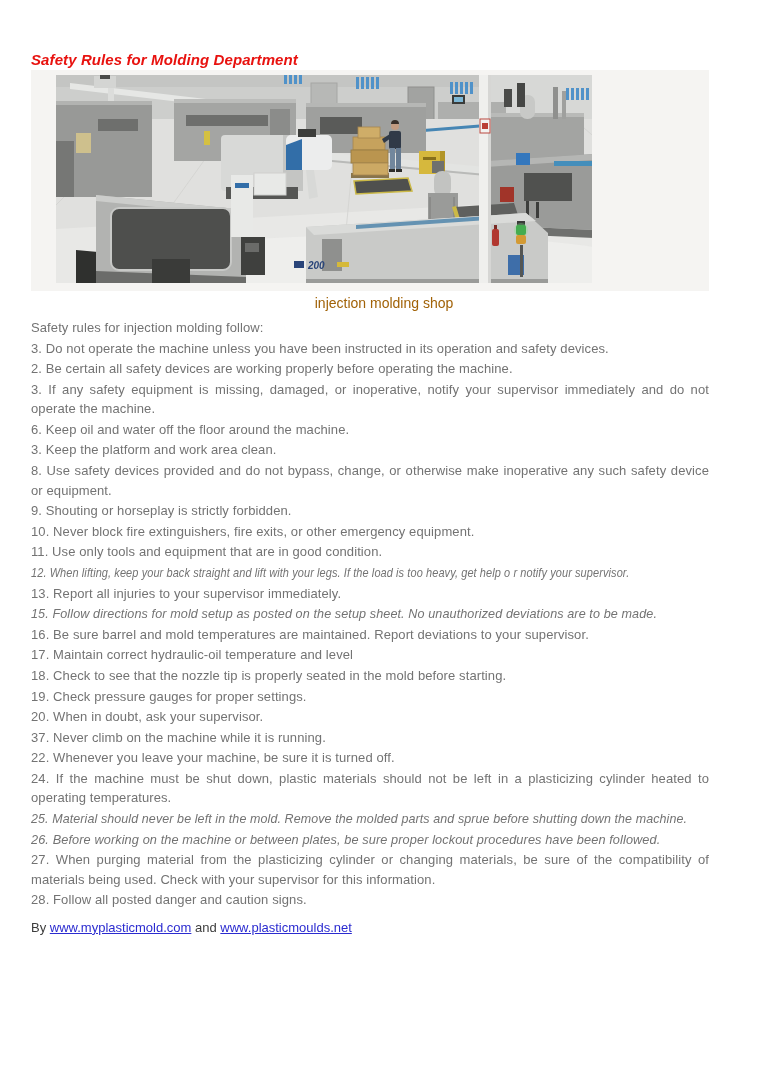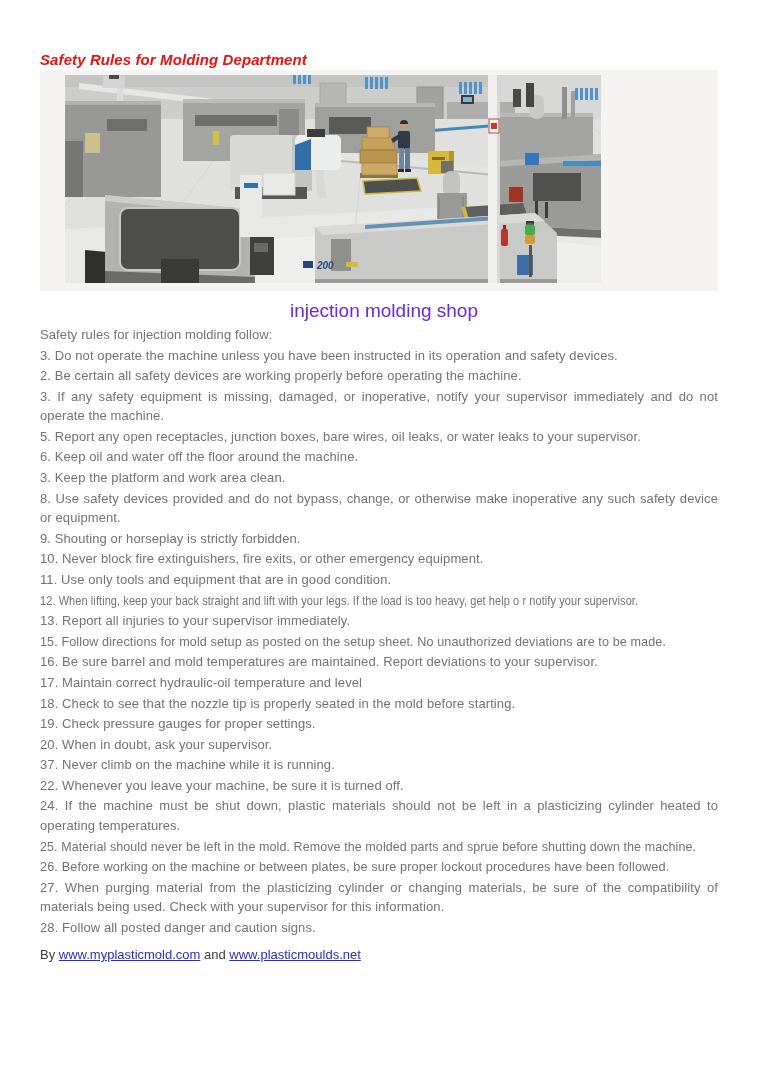--- a/index.html
+++ b/index.html
@@ -1,37 +1,37 @@
 <!DOCTYPE html>
 <html><head>
 <meta charset="utf-8">
 <style>
   html,body { margin:0; padding:0; background:#ffffff; }
   .page {
     position:relative; width:768px; height:1087px; background:#ffffff;
     font-family:"Liberation Sans", sans-serif; overflow:hidden;
   }
-  .content { padding:0 40px; }
+  .content { padding:0 31px; }
   .title {
     margin:51px 0 1px; font-size:15px; line-height:18px;
     font-weight:bold; font-style:italic; color:#e8120f; letter-spacing:0.1px;
   }
   .photo-frame {
     margin:0; width:678px; height:221px; background:#f5f4f2;
     padding:5px 25px 8px; box-sizing:border-box;
   }
   .photo { width:536px; height:208px; overflow:hidden; background:#d8d8d6; }
   .photo svg { display:block; filter:blur(0.4px) saturate(0.92); }
-  .caption { text-align:center; font-size:19px; line-height:17px; color:#6d28d9; margin:11px 0 6px; }
+  .caption { text-align:center; font-size:14px; line-height:17px; color:#a16207; margin:4px 0 6px; }
   .rules { margin-top:6px; width:678px; }
   .rules p {
     margin:0 0 1.1px; font-size:13px; line-height:19.5px; color:#737373;
     letter-spacing:0.1px; text-align:justify;
   }
-  .fitline { white-space:nowrap; overflow:hidden; text-align:left; }
+  .fitline { white-space:nowrap; overflow:hidden; text-align:left;font-style:italic; }
   .fitline > span { display:inline-block; transform-origin:0 60%; }
   .sx84 > span { transform:scaleX(0.845); }
   .sx91 > span { transform:scaleX(0.915); }
   .sx96 > span { transform:scaleX(0.96); }
   .sx97 > span { transform:scaleX(0.97); }
   .sx98 > span { transform:scaleX(0.98); }
   .footer { margin:8px 0 0; font-size:13px; line-height:19px; color:#3d3d3d; }
   .footer a { color:#2b2bd0; text-decoration:underline; }
 </style>
 </head>
@@ -241,21 +241,20 @@
       </div>
     </figure>
 
     <div class="caption">injection molding shop</div>
 
     <div class="rules">
       <p>Safety rules for injection molding follow:</p>
       <p>3. Do not operate the machine unless you have been instructed in its operation and safety devices.</p>
       <p>2. Be certain all safety devices are working properly before operating the machine.</p>
       <p>3. If any safety equipment is missing, damaged, or inoperative, notify your supervisor immediately and do not operate the machine.</p>
-      <p>5. Report any open receptacles, junction boxes, bare wires, oil leaks, or water leaks to your supervisor.</p>
       <p>6. Keep oil and water off the floor around the machine.</p>
       <p>3. Keep the platform and work area clean.</p>
       <p>8. Use safety devices provided and do not bypass, change, or otherwise make inoperative any such safety device or equipment.</p>
       <p>9. Shouting or horseplay is strictly forbidden.</p>
       <p>10. Never block fire extinguishers, fire exits, or other emergency equipment.</p>
       <p>11. Use only tools and equipment that are in good condition.</p>
       <p class="fitline sx84"><span>12. When lifting, keep your back straight and lift with your legs. If the load is too heavy, get help o r notify your supervisor.</span></p>
       <p>13. Report all injuries to your supervisor immediately.</p>
       <p class="fitline sx97"><span>15. Follow directions for mold setup as posted on the setup sheet. No unauthorized deviations are to be made.</span></p>
       <p>16. Be sure barrel and mold temperatures are maintained. Report deviations to your supervisor.</p>

